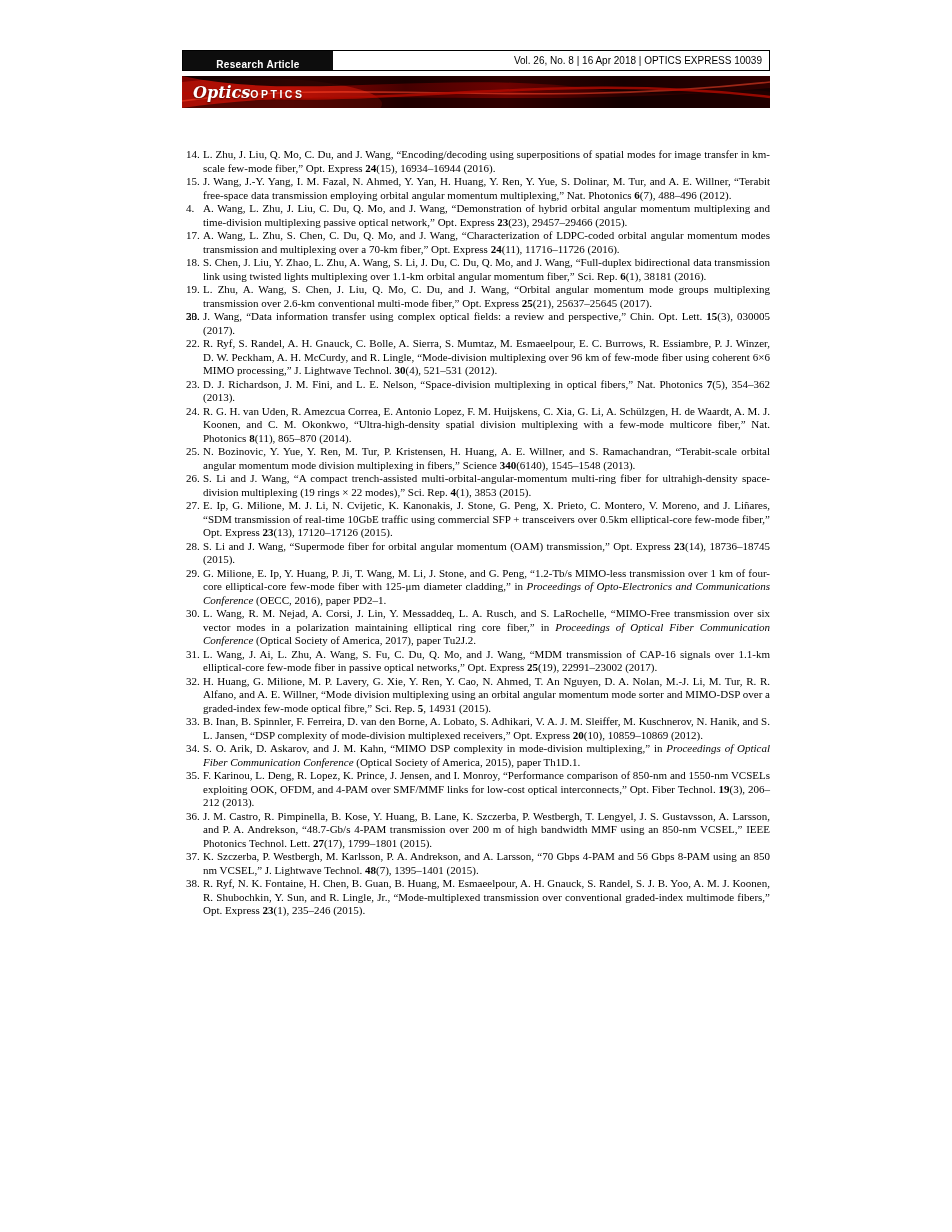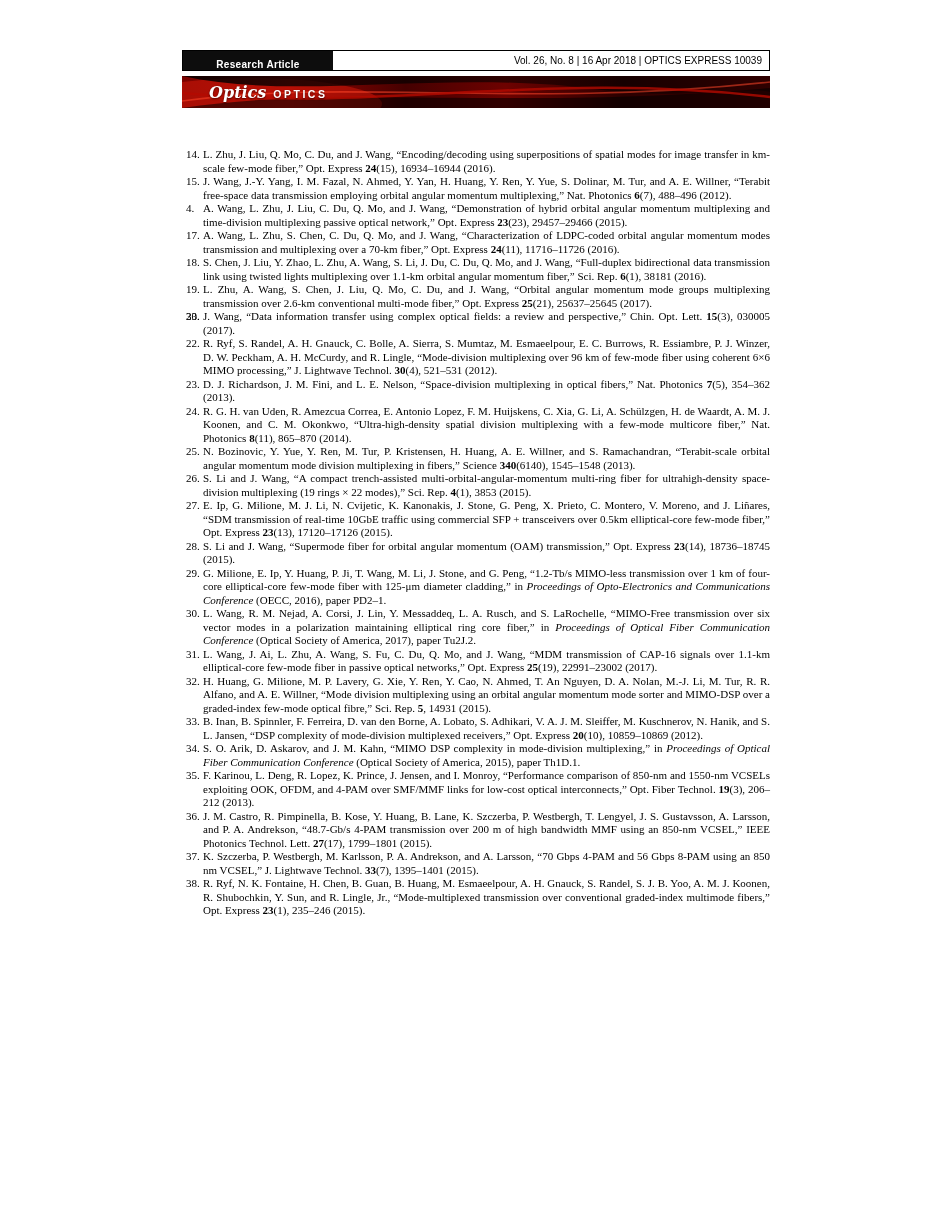--- a/index.html
+++ b/index.html
@@ -47,23 +47,23 @@
   .banner {
     margin-top: 5px;
     height: 32px;
     position: relative;
     overflow: hidden;
     background: #2e0000;
   }
   .banner svg { position: absolute; left: 0; top: 0; width: 100%; height: 100%; display: block; }
   .logo {
     position: absolute;
-    left: 27px; top: 50%;
+    left: 11px; top: 50%;
     transform: translateY(-50%);
-    display: flex; align-items: baseline; gap: 7px;
+    display: flex; align-items: baseline; 
     white-space: nowrap;
   }
   .logo-optics {
     font-family: "DejaVu Serif", serif;
     font-style: italic;
     font-weight: bold;
     font-size: 16px;
     color: #fff;
     text-shadow: 0 1px 2px rgba(0,0,0,0.6);
   }
@@ -154,18 +154,18 @@
         <div class="ref"><span class="ref-num">27.</span><span><span>E. Ip, G. Milione, M. J. Li, N. Cvijetic, K. Kanonakis, J. Stone, G. Peng, X. Prieto, C. Montero, V. Moreno, and J. Liñares, “SDM transmission of real-time 10GbE traffic using commercial SFP + transceivers over 0.5km elliptical-core few-mode fiber,” Opt. Express </span><span class="bold">23</span><span>(13), 17120–17126 (2015).</span></span></div>
         <div class="ref"><span class="ref-num">28.</span><span><span>S. Li and J. Wang, “Supermode fiber for orbital angular momentum (OAM) transmission,” Opt. Express </span><span class="bold">23</span><span>(14), 18736–18745 (2015).</span></span></div>
         <div class="ref"><span class="ref-num">29.</span><span><span>G. Milione, E. Ip, Y. Huang, P. Ji, T. Wang, M. Li, J. Stone, and G. Peng, “1.2-Tb/s MIMO-less transmission over 1 km of four-core elliptical-core few-mode fiber with 125-μm diameter cladding,” in </span><span class="italic">Proceedings of Opto-Electronics and Communications Conference</span><span> (OECC, 2016), paper PD2–1.</span></span></div>
         <div class="ref"><span class="ref-num">30.</span><span><span>L. Wang, R. M. Nejad, A. Corsi, J. Lin, Y. Messaddeq, L. A. Rusch, and S. LaRochelle, “MIMO-Free transmission over six vector modes in a polarization maintaining elliptical ring core fiber,” in </span><span class="italic">Proceedings of Optical Fiber Communication Conference</span><span> (Optical Society of America, 2017), paper Tu2J.2.</span></span></div>
         <div class="ref"><span class="ref-num">31.</span><span><span>L. Wang, J. Ai, L. Zhu, A. Wang, S. Fu, C. Du, Q. Mo, and J. Wang, “MDM transmission of CAP-16 signals over 1.1-km elliptical-core few-mode fiber in passive optical networks,” Opt. Express </span><span class="bold">25</span><span>(19), 22991–23002 (2017).</span></span></div>
         <div class="ref"><span class="ref-num">32.</span><span><span>H. Huang, G. Milione, M. P. Lavery, G. Xie, Y. Ren, Y. Cao, N. Ahmed, T. An Nguyen, D. A. Nolan, M.-J. Li, M. Tur, R. R. Alfano, and A. E. Willner, “Mode division multiplexing using an orbital angular momentum mode sorter and MIMO-DSP over a graded-index few-mode optical fibre,” Sci. Rep. </span><span class="bold">5</span><span>, 14931 (2015).</span></span></div>
         <div class="ref"><span class="ref-num">33.</span><span><span>B. Inan, B. Spinnler, F. Ferreira, D. van den Borne, A. Lobato, S. Adhikari, V. A. J. M. Sleiffer, M. Kuschnerov, N. Hanik, and S. L. Jansen, “DSP complexity of mode-division multiplexed receivers,” Opt. Express </span><span class="bold">20</span><span>(10), 10859–10869 (2012).</span></span></div>
         <div class="ref"><span class="ref-num">34.</span><span><span>S. O. Arik, D. Askarov, and J. M. Kahn, “MIMO DSP complexity in mode-division multiplexing,” in </span><span class="italic">Proceedings of Optical Fiber Communication Conference</span><span> (Optical Society of America, 2015), paper Th1D.1.</span></span></div>
         <div class="ref"><span class="ref-num">35.</span><span><span>F. Karinou, L. Deng, R. Lopez, K. Prince, J. Jensen, and I. Monroy, “Performance comparison of 850-nm and 1550-nm VCSELs exploiting OOK, OFDM, and 4-PAM over SMF/MMF links for low-cost optical interconnects,” Opt. Fiber Technol. </span><span class="bold">19</span><span>(3), 206–212 (2013).</span></span></div>
         <div class="ref"><span class="ref-num">36.</span><span><span>J. M. Castro, R. Pimpinella, B. Kose, Y. Huang, B. Lane, K. Szczerba, P. Westbergh, T. Lengyel, J. S. Gustavsson, A. Larsson, and P. A. Andrekson, “48.7-Gb/s 4-PAM transmission over 200 m of high bandwidth MMF using an 850-nm VCSEL,” IEEE Photonics Technol. Lett. </span><span class="bold">27</span><span>(17), 1799–1801 (2015).</span></span></div>
-        <div class="ref"><span class="ref-num">37.</span><span><span>K. Szczerba, P. Westbergh, M. Karlsson, P. A. Andrekson, and A. Larsson, “70 Gbps 4-PAM and 56 Gbps 8-PAM using an 850 nm VCSEL,” J. Lightwave Technol. </span><span class="bold">33</span><span>(7), 1395–1401 (2015).</span></span></div>
+        <div class="ref"><span class="ref-num">37.</span><span><span>K. Szczerba, P. Westbergh, M. Karlsson, P. A. Andrekson, and A. Larsson, “70 Gbps 4-PAM and 56 Gbps 8-PAM using an 850 nm VCSEL,” J. Lightwave Technol. </span><span class="bold">48</span><span>(7), 1395–1401 (2015).</span></span></div>
         <div class="ref"><span class="ref-num">38.</span><span><span>R. Ryf, N. K. Fontaine, H. Chen, B. Guan, B. Huang, M. Esmaeelpour, A. H. Gnauck, S. Randel, S. J. B. Yoo, A. M. J. Koonen, R. Shubochkin, Y. Sun, and R. Lingle, Jr., “Mode-multiplexed transmission over conventional graded-index multimode fibers,” Opt. Express </span><span class="bold">23</span><span>(1), 235–246 (2015).</span></span></div>
       </div>
 
   </div>
 </div>
 
 </body></html>

